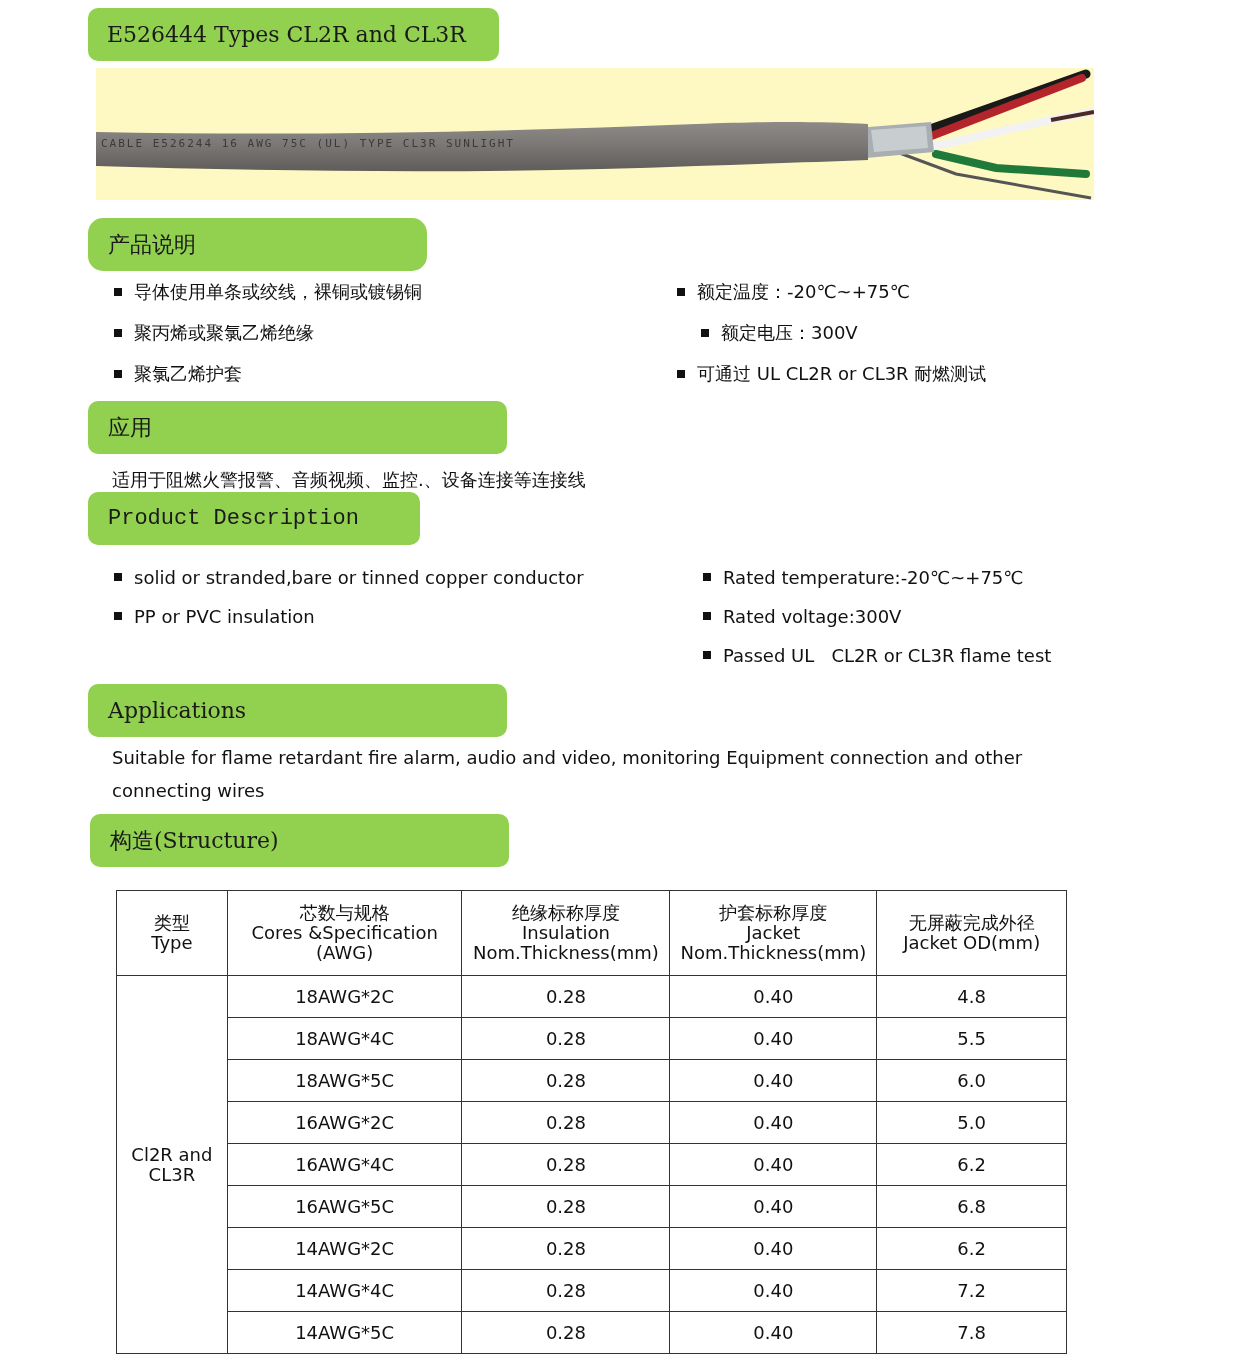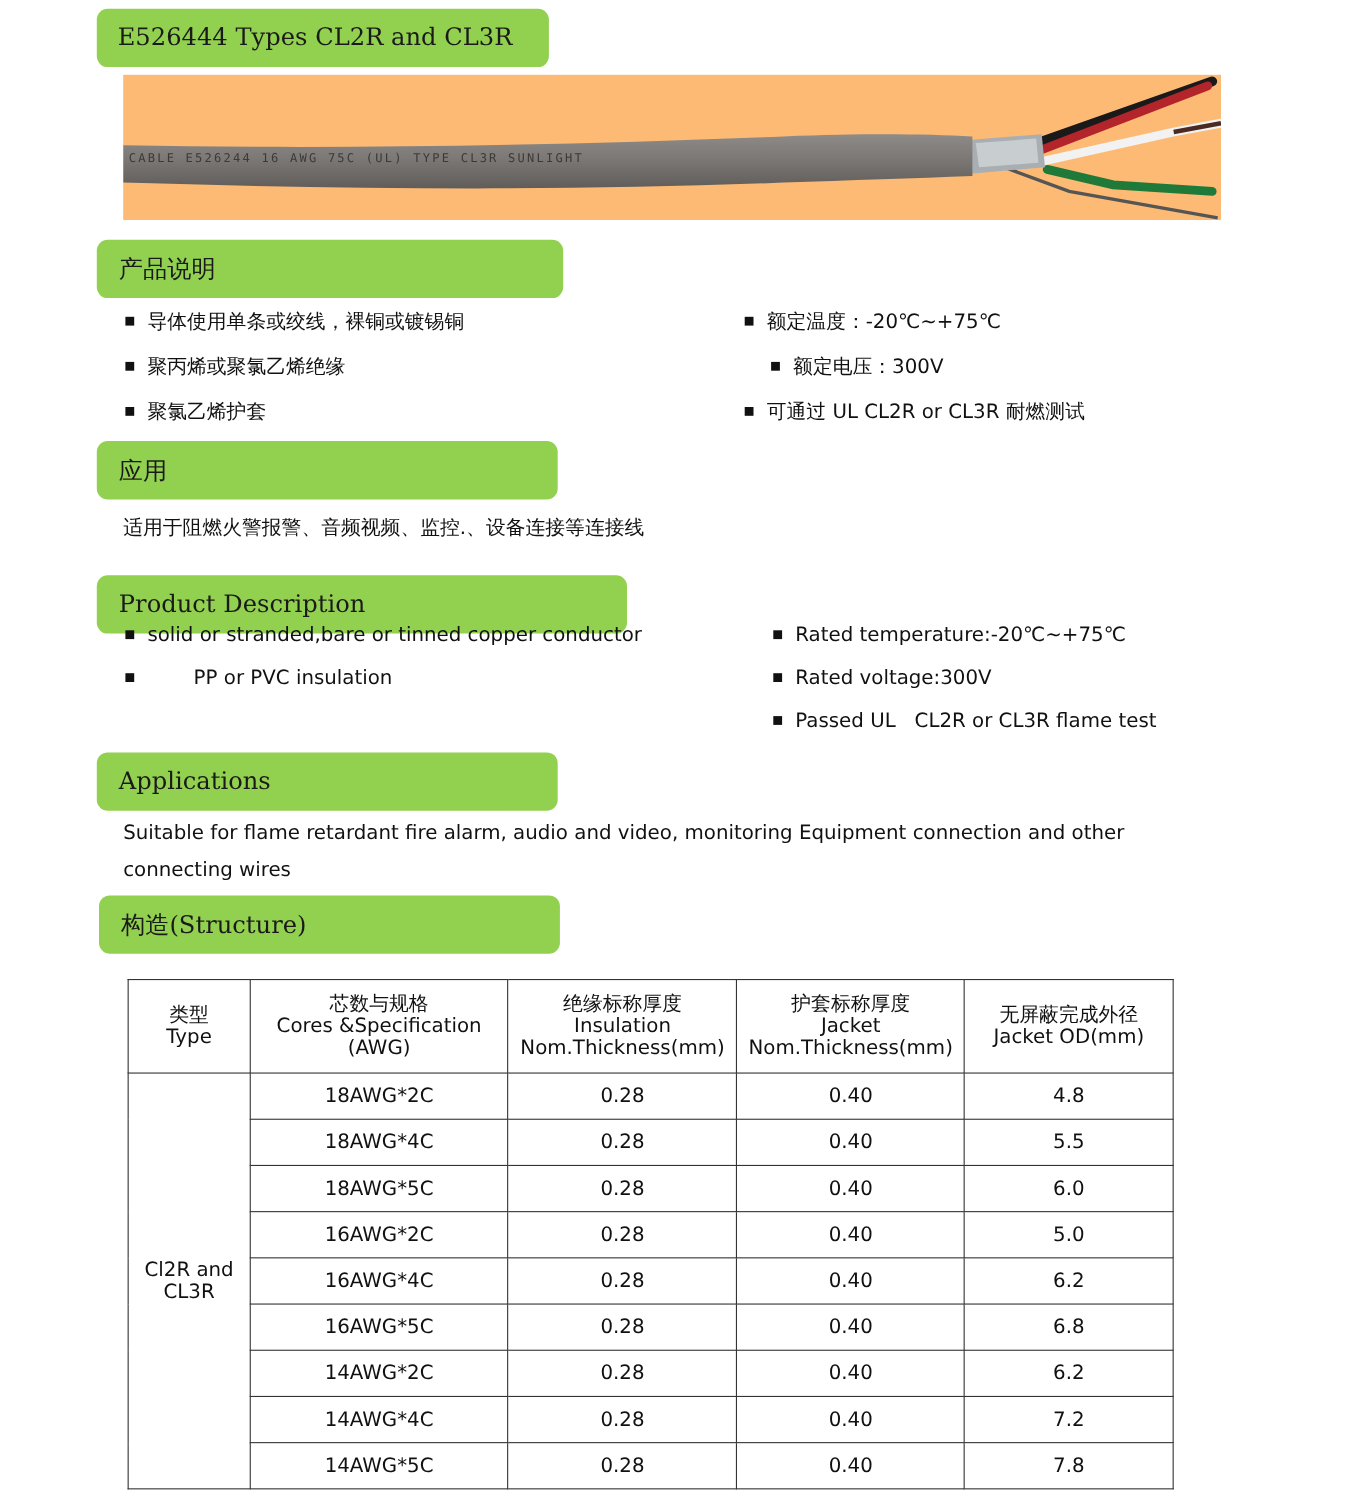--- a/index.html
+++ b/index.html
@@ -2,22 +2,22 @@
 <html><head>
 <meta charset="utf-8">
 <style>
   html, body { margin: 0; padding: 0; background: #ffffff; }
   body { width: 1241px; height: 1370px; position: relative; overflow: hidden;
          font-family: "DejaVu Sans", sans-serif; color: #111; }
   .banner { position: absolute; background: #92d050; border-radius: 10px;
             font-family: "DejaVu Serif", "Liberation Serif", serif; color: #1a1a1a;
             font-size: 22px; box-sizing: border-box; padding-left: 20px;
             display: flex; align-items: center; }
-  .photo { position: absolute; left: 112px; top: 68px; width: 998px; height: 132px;
-           background: #fdba74; }
+  .photo { position: absolute; left: 96px; top: 68px; width: 998px; height: 132px;
+           background: #fef9c3; }
   .bullets { position: absolute; margin: 0; padding: 0; list-style: none; }
   .bullets li { display: flex; align-items: center; font-size: 18px; height: 20px; }
   .bullets li .sq { width: 8px; height: 8px; background: #111; margin-right: 12px; flex: none; }
   .para { position: absolute; font-size: 18px; line-height: 33px; }
   table.spec { position: absolute; left: 116px; top: 890px; width: 951px;
                border-collapse: collapse; font-family: "DejaVu Sans", sans-serif;
                font-size: 18px; color: #111; }
   table.spec th, table.spec td { border: 1px solid #333; text-align: center; padding: 0; }
   table.spec th { font-weight: normal; height: 84px; line-height: 20px; }
   table.spec td { height: 41px; }
@@ -48,21 +48,21 @@
     <path d="M790 80 L860 106 L995 130" stroke="#555" stroke-width="3" fill="none"></path>
 
     <path d="M760 60 L835 54 L838 84 L770 90 Z" fill="#a9aeb2"></path>
     <path d="M775 62 L830 58 L832 80 L778 84 Z" fill="#d6dadc" opacity="0.7"></path>
 
     <path d="M0 64 C200 68, 400 64, 600 56 C680 53, 730 54, 772 56 L772 92 C720 94, 660 96, 600 98 C400 106, 200 104, 0 98 Z" fill="url(#jk)"></path>
     <text x="5" y="79" font-family="DejaVu Sans Mono, monospace" font-size="11" fill="#3c3a38" letter-spacing="2">CABLE  E526244   16 AWG   75C   (UL)   TYPE   CL3R   SUNLIGHT</text>
   </svg>
 </div>
 
-<div class="banner" style="left:88px; top:218px; width:424px; height:53px;">
+<div class="banner" style="left:88px; top:218px; width:339px; height:53px;border-radius:15px;">
   <span>产品说明</span>
 </div>
 <ul class="bullets" style="left:114px; top:282px;">
   <li style="margin-bottom:21px;">
       <span class="sq"></span>
       <span>导体使用单条或绞线，裸铜或镀锡铜</span>
     </li>
   <li style="margin-bottom:21px;">
       <span class="sq"></span>
       <span>聚丙烯或聚氯乙烯绝缘</span>
@@ -85,29 +85,29 @@
       <span class="sq"></span>
       <span>可通过 UL CL2R or CL3R 耐燃测试</span>
     </li>
 </ul>
 
 <div class="banner" style="left:88px; top:401px; width:419px; height:53px;">
   <span>应用</span>
 </div>
 <div class="para" style="left:112px; top:463px;">适用于阻燃火警报警、音频视频、监控.、设备连接等连接线</div>
 
-<div class="banner" style="left:88px; top:523px; width:482px; height:53px;">
+<div class="banner" style="left:88px; top:492px; width:332px; height:53px;font-family:Liberation Mono, monospace;">
   <span>Product Description</span>
 </div>
 <ul class="bullets" style="left:114px; top:567px;">
   <li style="margin-bottom:19px;">
       <span class="sq"></span>
       <span>solid or stranded,bare or tinned copper conductor</span>
     </li>
-  <li style="margin-bottom:19px;gap:42px;">
+  <li style="margin-bottom:19px;">
       <span class="sq"></span>
       <span>PP or PVC insulation</span>
     </li>
 </ul>
 <ul class="bullets" style="left:703px; top:567px;">
   <li style="margin-bottom:19px;">
       <span class="sq"></span>
       <span>Rated temperature:-20℃~+75℃</span>
     </li>
   <li style="margin-bottom:19px;">

